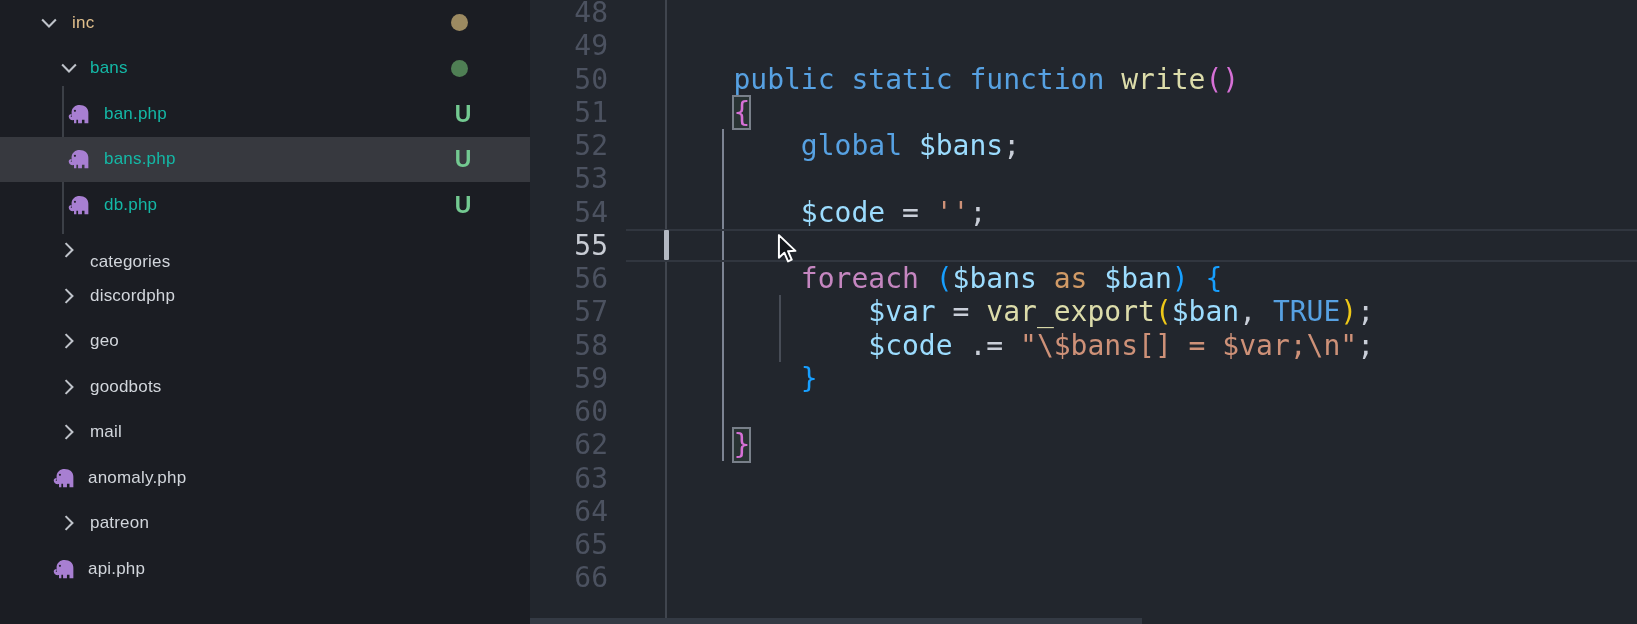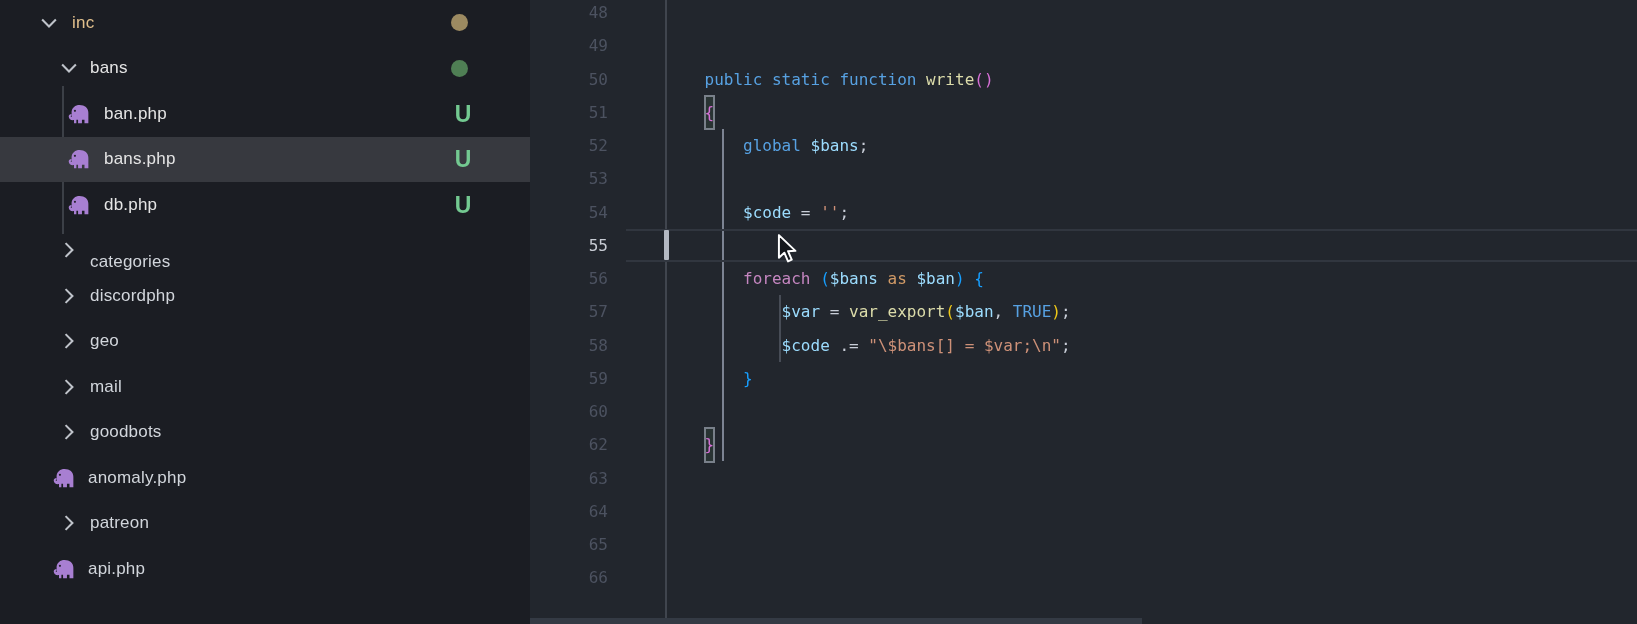--- a/index.html
+++ b/index.html
@@ -6,32 +6,32 @@
   #screen{position:relative;width:1637px;height:624px;overflow:hidden;
           font-family:"Liberation Sans",sans-serif;background:#22262d;}
 
   
   #sidebar{position:absolute;left:0;top:0;width:530px;height:624px;background:#1b1d23;}
   .srow{position:relative;height:45.5px;width:530px;}
   .srow.selected{background:#37393f;}
   .srow .chev{position:absolute;top:50%;transform:translateY(-50%);width:22px;height:22px;}
   .srow .ficon{position:absolute;top:50%;transform:translateY(-50%);width:27px;height:27px;}
   .srow .lbl{position:absolute;top:50%;transform:translateY(-50%);font-size:17px;letter-spacing:.2px;color:#d2d6dc;white-space:nowrap;}
-  .srow.c-untracked .lbl{color:#e5e5e5;text-align:right;}
+  .srow.c-untracked .lbl{color:#14b8a6;text-align:right;}
   .srow.c-modified .lbl{color:#e2c08d;}
   .badge-u{position:absolute;left:449px;width:28px;text-align:center;top:50%;transform:translateY(-50%);
            font-size:23px;font-weight:600;color:#73c991;}
   .badge-dot{position:absolute;left:451px;top:14px;width:17px;height:17px;border-radius:50%;}
   .badge-dot.modified{background:#9c8a61;}
   .badge-dot.untracked{background:#4f7f54;}
   #exp-guide{position:absolute;left:62px;top:86px;width:2px;height:148px;background:#3c4047;}
 
   
   #editor{position:absolute;left:530px;top:0;width:1107px;height:624px;background:#22262d;overflow:hidden;
-          font-family:"DejaVu Sans Mono","Liberation Mono",monospace;font-size:16px;}
+          font-family:"DejaVu Sans Mono","Liberation Mono",monospace;font-size:28px;}
   #code{position:absolute;left:0;top:-4px;right:0;z-index:2;}
   .line{height:33.26px;line-height:33.26px;white-space:pre;}
   .ln{display:inline-block;width:78px;margin-right:58px;text-align:right;color:#4c5260;}
   .line.active .ln{color:#c8ccd4;}
   .kw{color:#57a1e2;} .ctl{color:#c586c0;} .fn{color:#dcdcaa;} .var{color:#9cdcfe;}
   .str{color:#ce9178;} .pun{color:#c9ced8;} .as{color:#d19a66;} .ws{color:#c9ced8;}
   .b1{color:#eec818;} .b2{color:#d670d6;} .b3{color:#179fff;}
   .boxed{display:inline-block;outline:2px solid #79808a;outline-offset:-1px;background:rgba(100,145,100,0.12);}
 
   .iguide{position:absolute;width:2px;z-index:1;}
@@ -126,29 +126,29 @@
             </svg>
           </span>
           <span class="lbl" style="left: 90px;">geo</span>
         </div>
         <div class="srow c-default">
           <span class="chev" style="left: 58px;">
             <svg width="22" height="22" viewBox="0 0 16 16">
               <path d="M5.5 3 L10.5 8 L5.5 13" fill="none" stroke="#bfc3ca" stroke-width="1.5"></path>
             </svg>
           </span>
+          <span class="lbl" style="left: 90px;">goodbots</span>
+        </div>
+        <div class="srow c-default">
+          <span class="chev" style="left: 58px;">
+            <svg width="22" height="22" viewBox="0 0 16 16">
+              <path d="M5.5 3 L10.5 8 L5.5 13" fill="none" stroke="#bfc3ca" stroke-width="1.5"></path>
+            </svg>
+          </span>
           <span class="lbl" style="left: 90px;">mail</span>
-        </div>
-        <div class="srow c-default">
-          <span class="chev" style="left: 58px;">
-            <svg width="22" height="22" viewBox="0 0 16 16">
-              <path d="M5.5 3 L10.5 8 L5.5 13" fill="none" stroke="#bfc3ca" stroke-width="1.5"></path>
-            </svg>
-          </span>
-          <span class="lbl" style="left: 90px;">goodbots</span>
         </div>
         <div class="srow c-default">
           <span class="ficon" style="left: 51px;">
             <svg width="27" height="27" viewBox="0 0 32 32">
               <path d="M9.5,27 v-3.8 c-3,0.8 -6.3,-1.2 -6.3,-4.2 c0,-2 1.6,-3.2 3.2,-3.1 l-0.1,2.3 c-0.9,0.1 -0.9,1.4 0.1,1.3 l0.4,-0.1 L6.6,13.5 C7,8.5 11,5.3 16,5.3 c6.3,0 10.5,3.6 10.5,9.2 V27 h-4.6 v-4.2 h-3 V27 h-4.6 v-4.2 h-2 V27 Z" fill="#a87fd2"></path>
               <circle cx="10.6" cy="12.2" r="1.3" fill="#2a2433"></circle>
             </svg>
           </span>
           <span class="lbl" style="left: 88px;">anomaly.php</span>
         </div>

